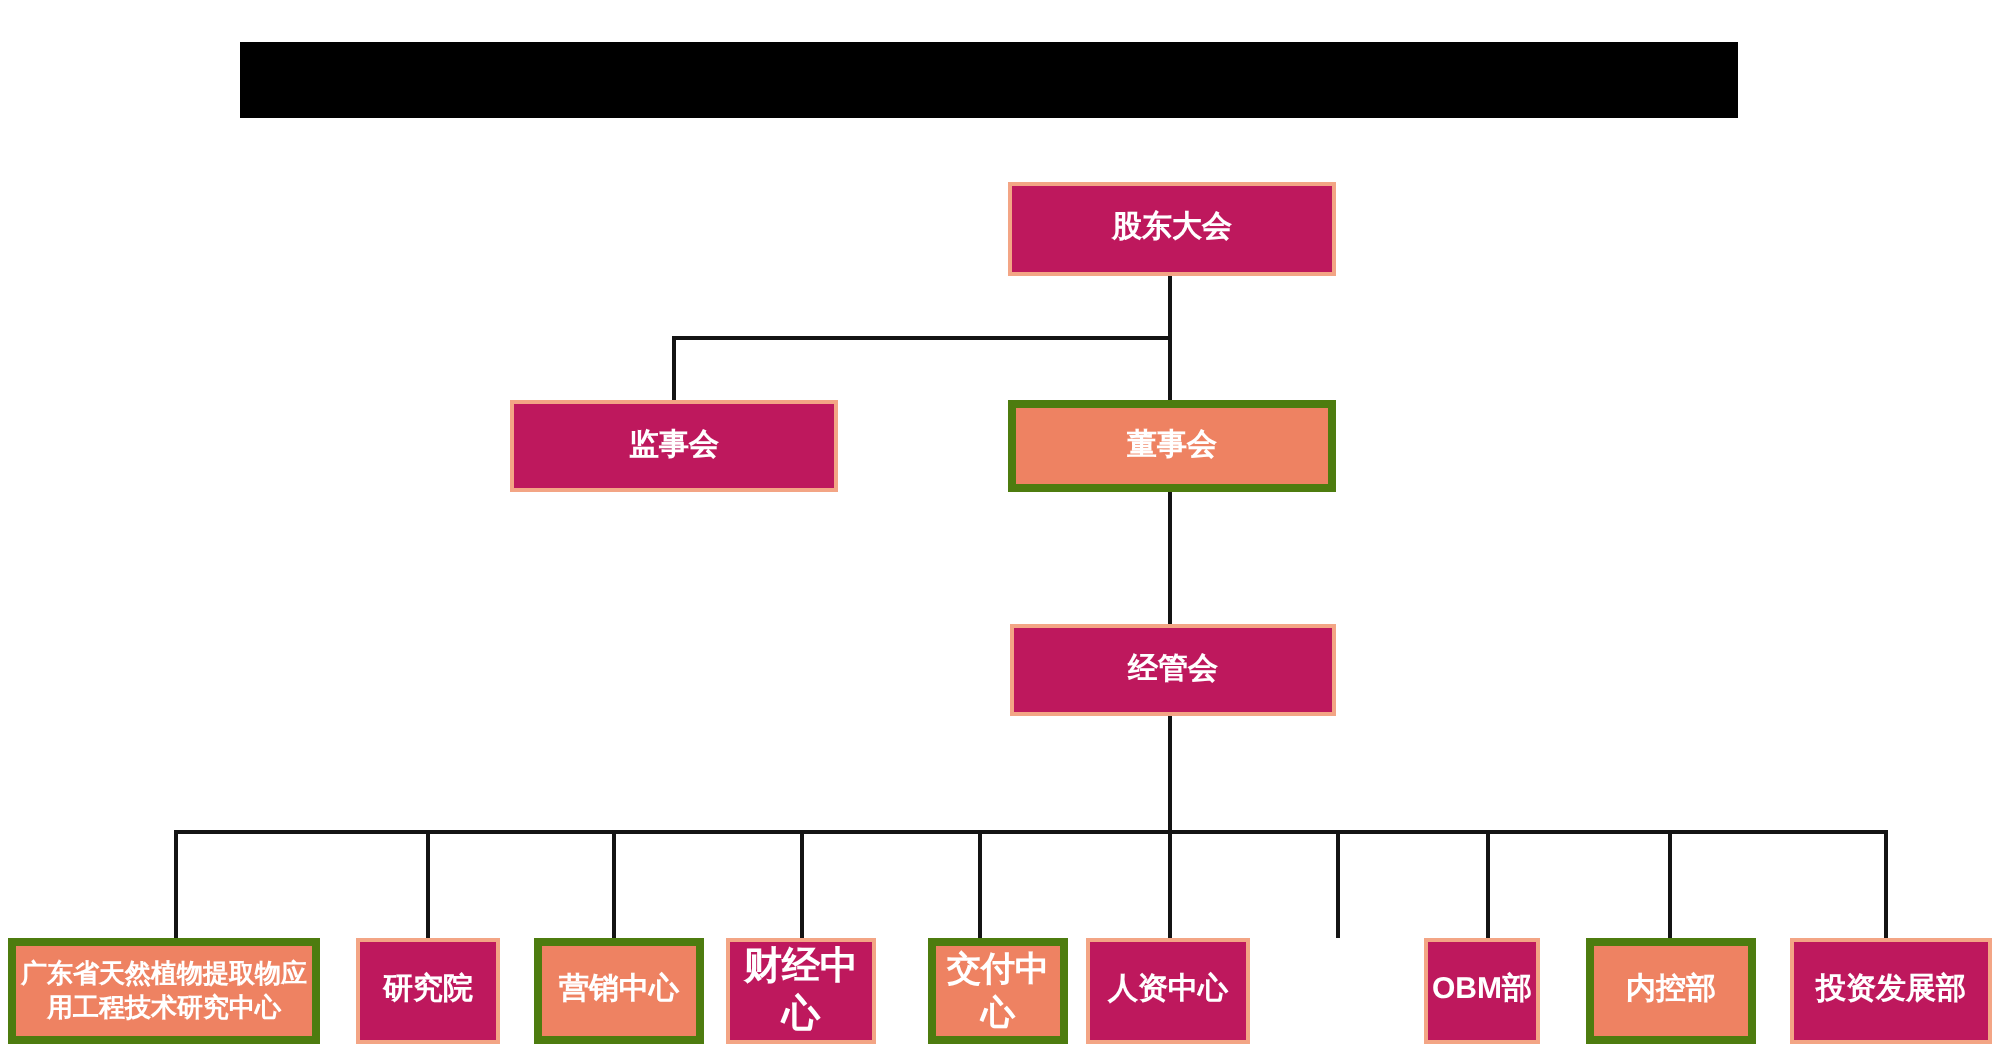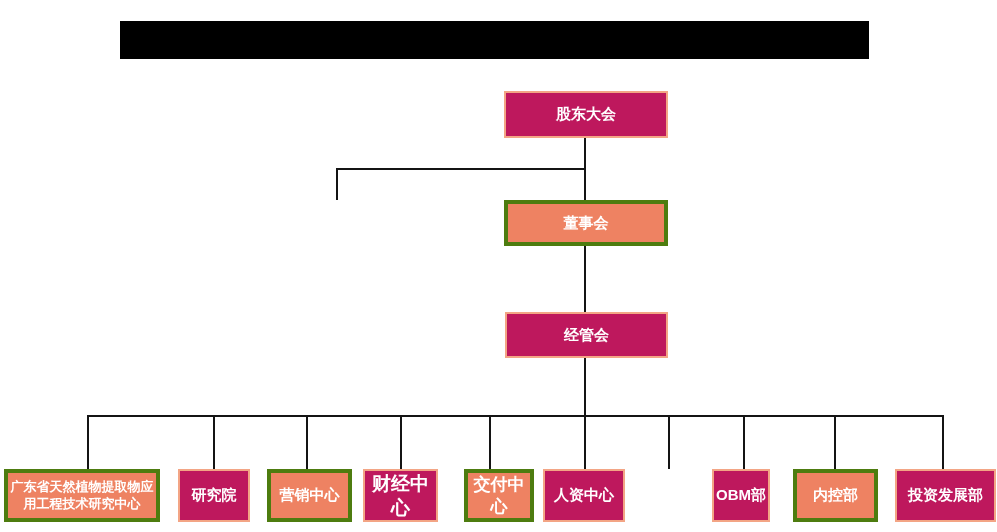--- a/index.html
+++ b/index.html
@@ -83,20 +83,23 @@
   <div class="vline" id="ld-3"></div>
   <div class="vline" id="ld-4"></div>
   <div class="vline" id="ld-6"></div>
   <div class="vline" id="ld-7"></div>
   <div class="vline" id="ld-8"></div>
   <div class="vline" id="ld-9"></div>
 
   <div class="node dark" id="n-shareholders">
     <span>股东大会</span>
   </div>
+  <div class="node dark" id="n-supervisory">
+    <span>监事会</span>
+  </div>
   <div class="node light" id="n-board">
     <span>董事会</span>
   </div>
   <div class="node dark" id="n-management">
     <span>经管会</span>
   </div>
 
   <div class="node light" id="n-d0">
     <span>广东省天然植物提取物应用工程技术研究中心</span>
   </div>

